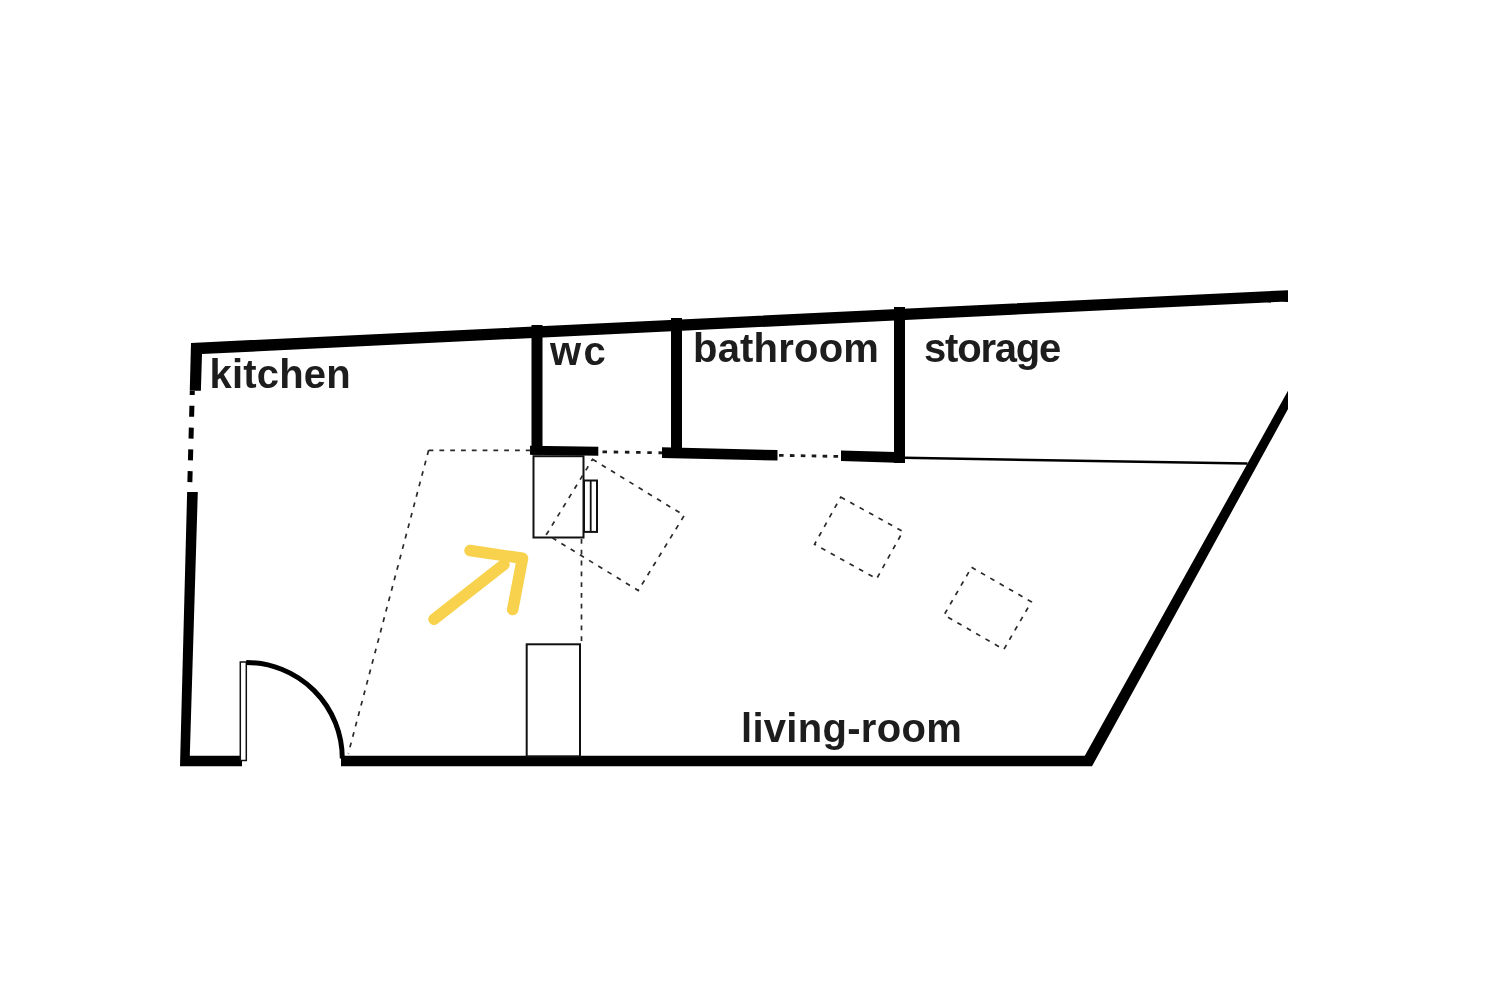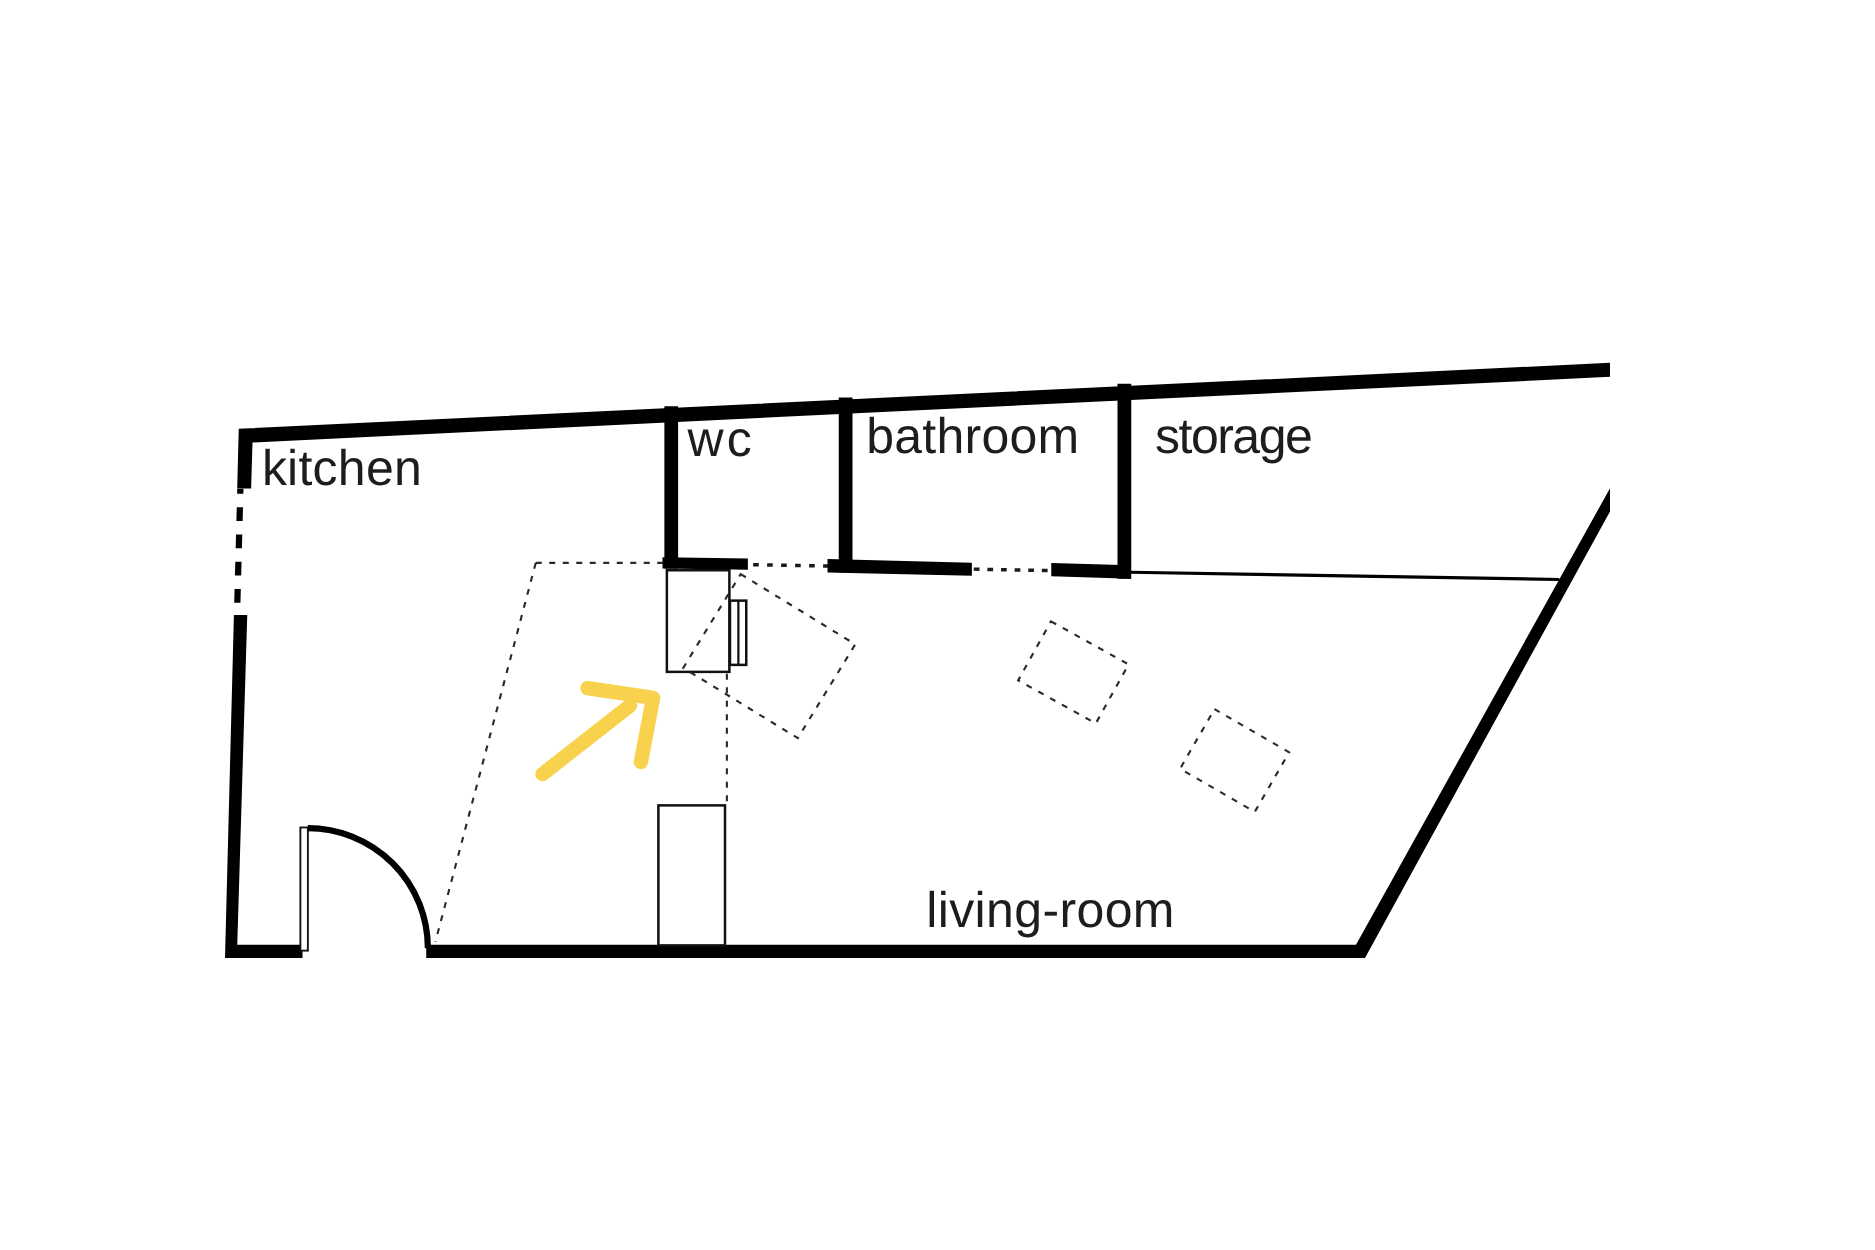--- a/index.html
+++ b/index.html
@@ -1,16 +1,16 @@
 <!DOCTYPE html>
 <html><head>
 <meta charset="utf-8">
 <style>
   html,body{margin:0;padding:0;background:#ffffff;}
-  .page{width:1288px;height:1000px;position:relative;overflow:hidden;background:#fff;}
+  .page{width:1288px;height:1000px;position:relative;overflow:hidden;background:#fff;font-weight:bold;}
   svg{display:block;}
   text{font-family:"Liberation Sans", sans-serif;fill:#1d1d1d;font-size:40px;}
 </style>
 </head>
 <body>
 <div class="page">
 <svg width="1500" height="1000" viewBox="0 0 1500 1000">
 
 <path d="M191,343 L1355,287 L1092,766.3 L180,766.3 Z M202,354 L189.8,755.8 L1084.8,755.8 L1339,299 Z" fill="#000" fill-rule="evenodd"></path>
 

